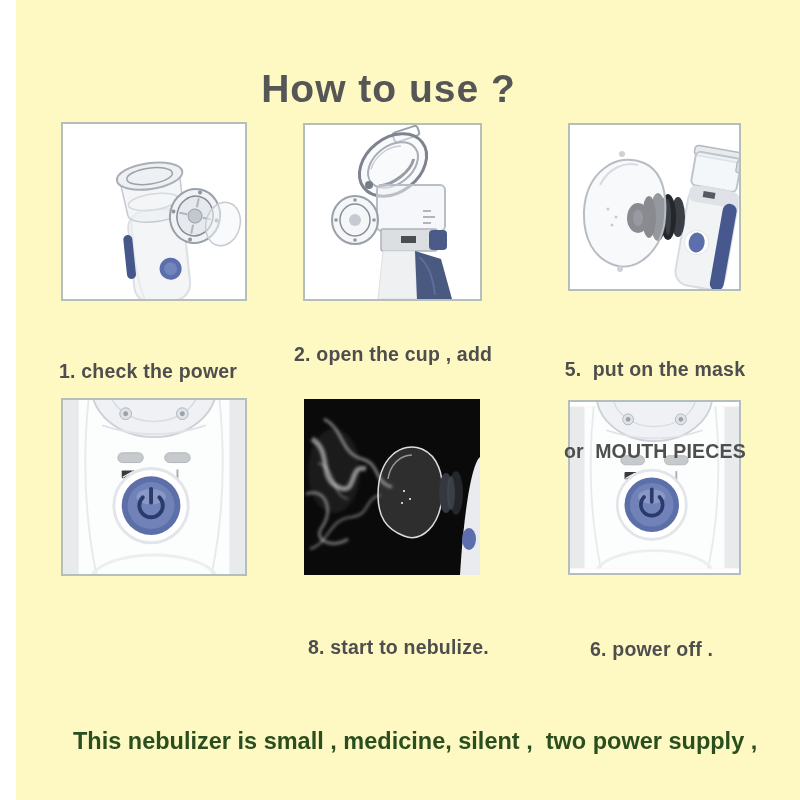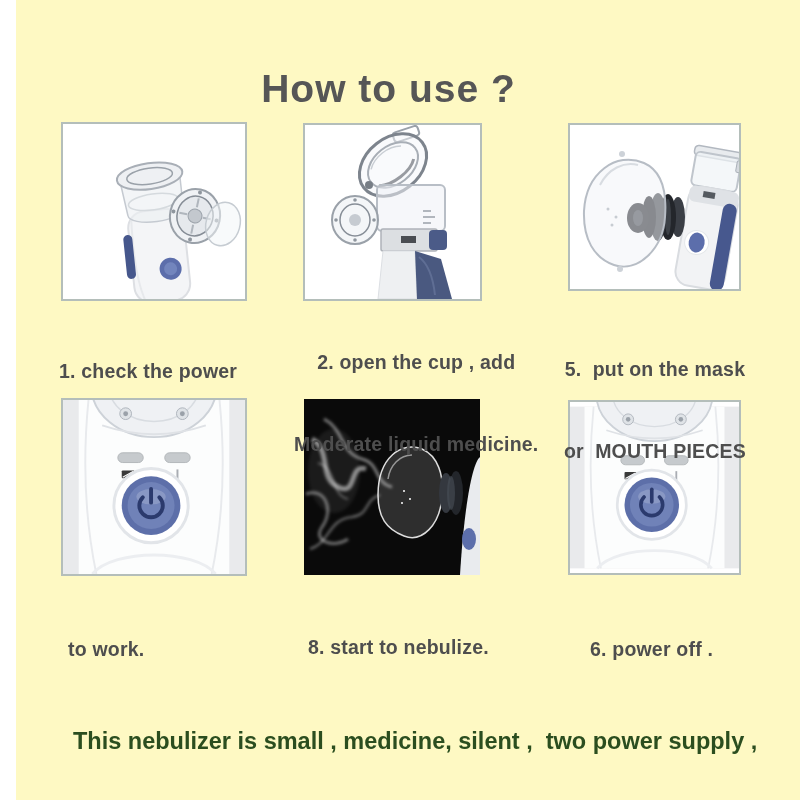--- a/index.html
+++ b/index.html
@@ -245,30 +245,28 @@
         </g>
       </g>
       <path d="M30,178 C52,152 134,152 156,178" stroke="#eceef1" stroke-width="3" fill="none"></path>
     </svg>
   </div>
 
   <div class="caption" style="left:43px;top:313px;">
     <div class="cap-line">1. check the power</div>
     <div class="cap-line"></div>
   </div>
-  <div class="caption" style="left:278px;top:304px;">
+  <div class="caption" style="left:278px;top:296px;">
     <div class="cap-line">2. open the cup , add</div>
-    <div class="cap-line">Moderate liquid medicine.</div>
   </div>
   <div class="caption" style="left:548px;top:311px;">
     <div class="cap-line">5.  put on the mask</div>
     <div class="cap-line">or  MOUTH PIECES</div>
   </div>
   <div class="caption" style="left:52px;top:591px;">
-    <div class="cap-line">to work.</div>
   </div>
   <div class="caption" style="left:292px;top:589px;">
     <div class="cap-line">8. start to nebulize.</div>
     <div class="cap-line"></div>
   </div>
   <div class="caption" style="left:574px;top:591px;">
     <div class="cap-line">6. power off .</div>
     <div class="cap-line"></div>
   </div>
 

